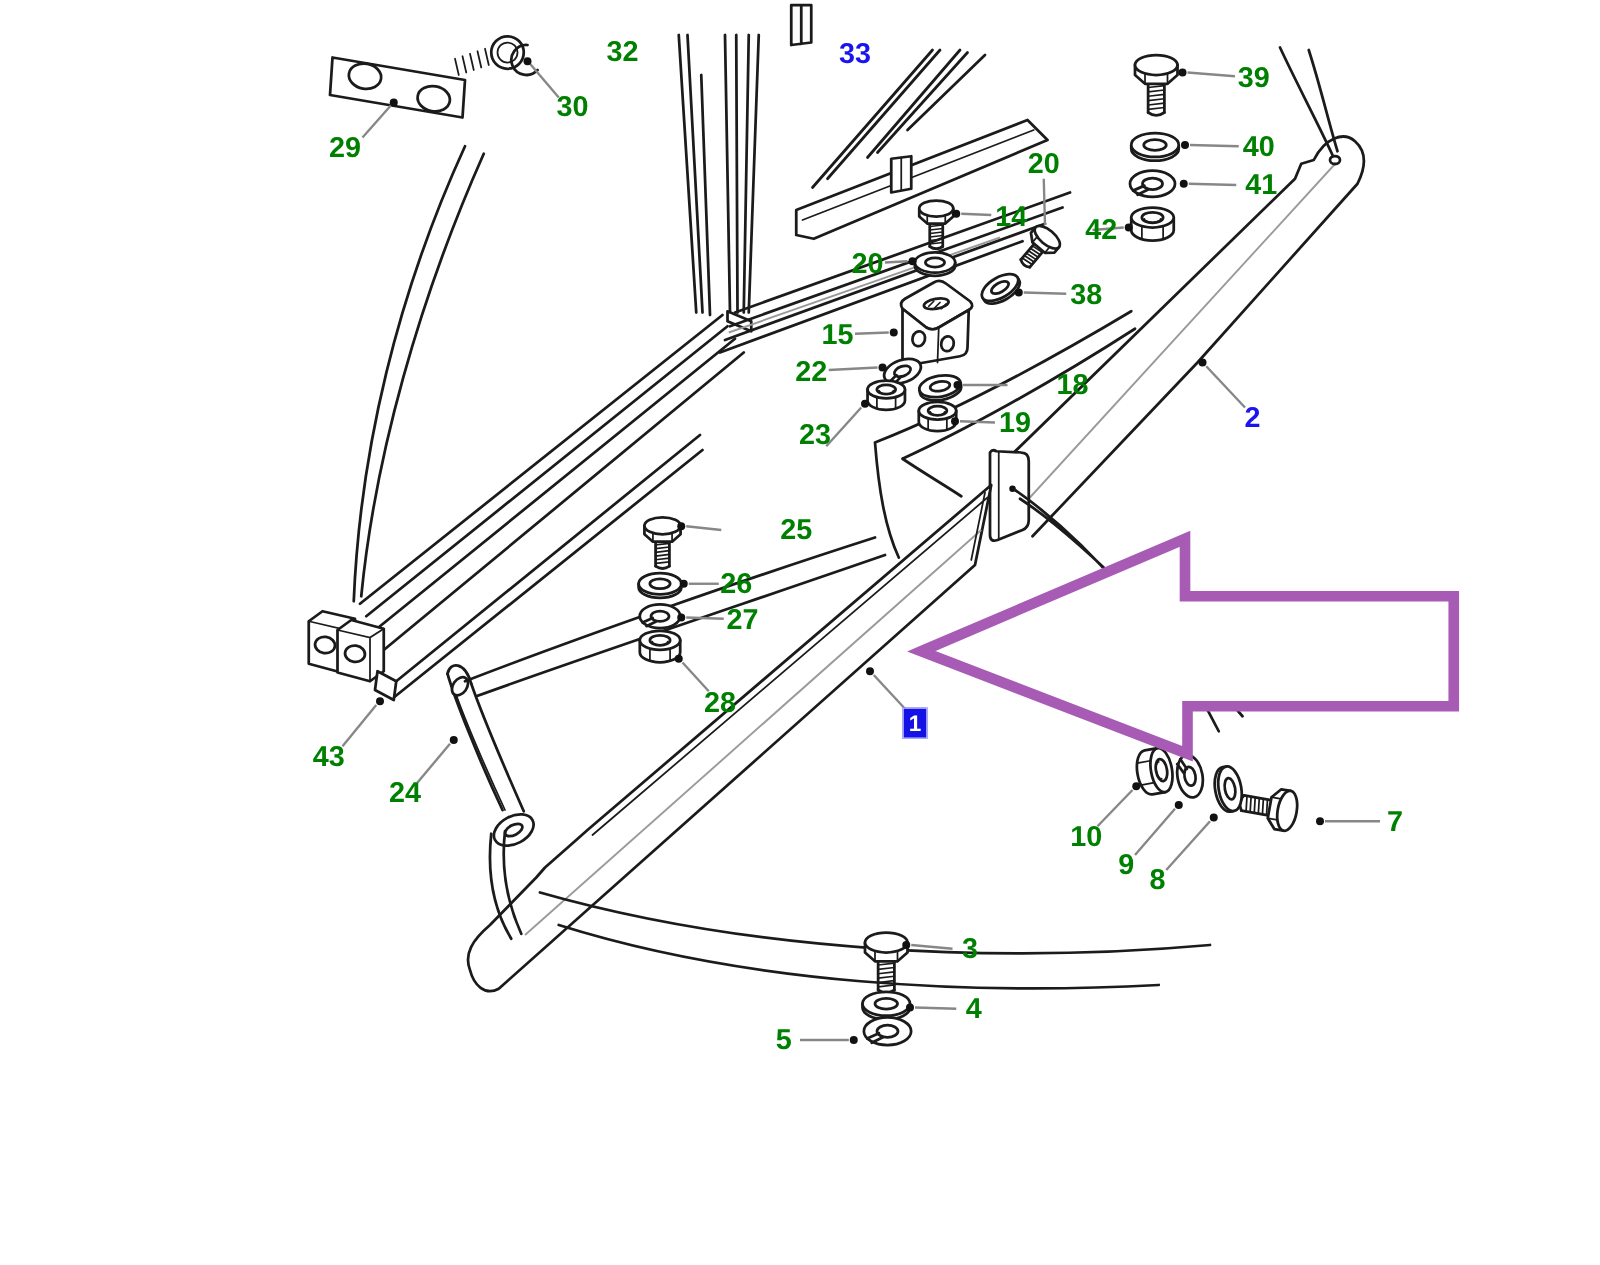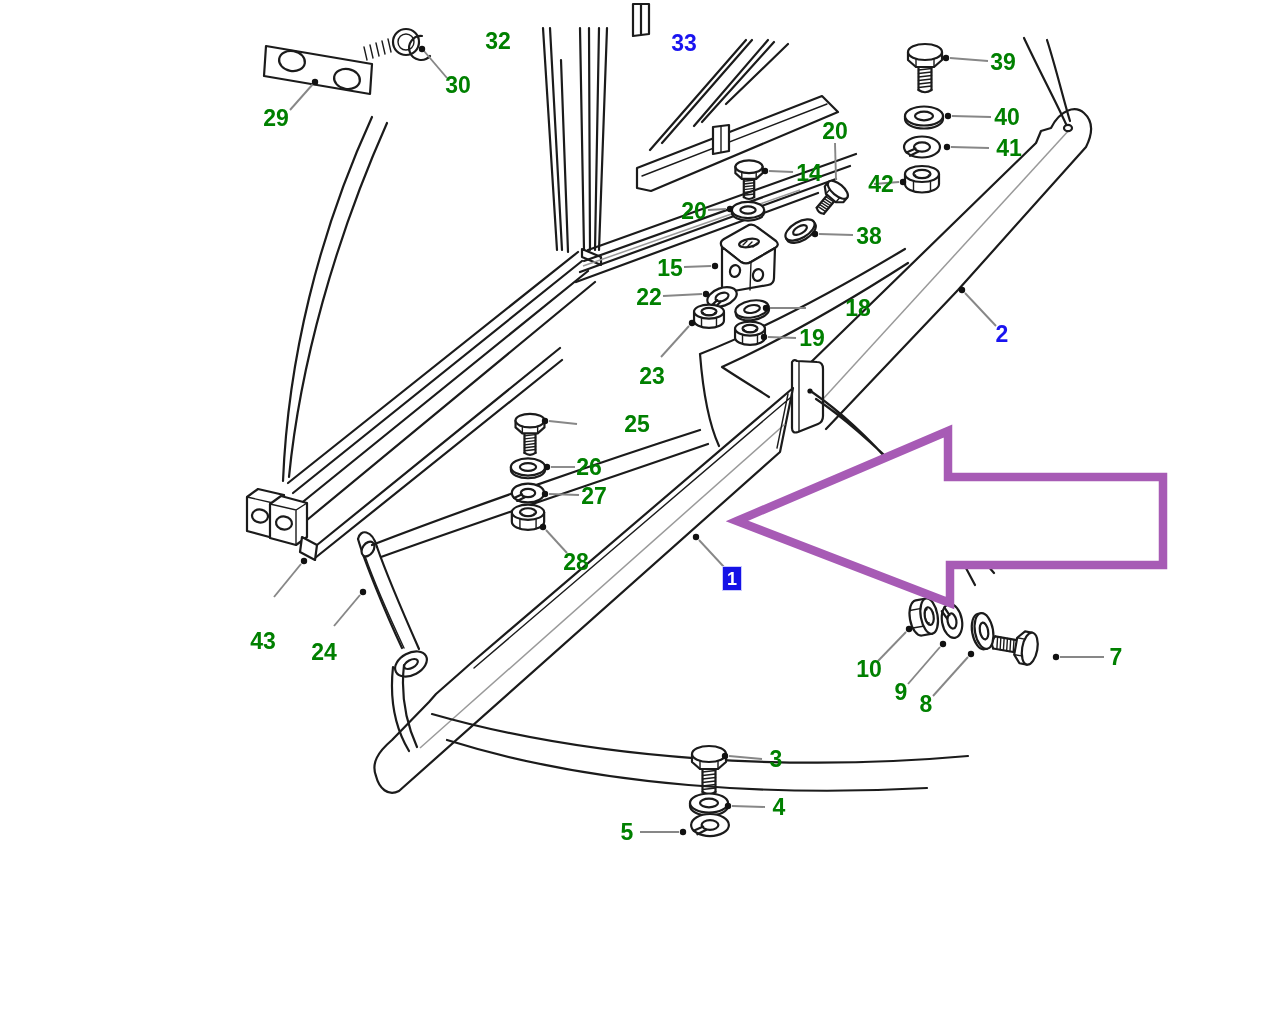--- a/index.html
+++ b/index.html
@@ -358,30 +358,30 @@
       <div class="label green" style="left: 1003px; top: 62px;">39</div>
       <div class="label green" style="left: 1007px; top: 117px;">40</div>
       <div class="label green" style="left: 1009px; top: 148px;">41</div>
       <div class="label green" style="left: 881px; top: 184px;">42</div>
       <div class="label green" style="left: 835px; top: 131px;">20</div>
       <div class="label green" style="left: 809px; top: 173px;">14</div>
       <div class="label green" style="left: 694px; top: 211px;">20</div>
       <div class="label green" style="left: 869px; top: 236px;">38</div>
       <div class="label green" style="left: 670px; top: 268px;">15</div>
       <div class="label green" style="left: 649px; top: 297px; text-align: center;">22</div>
-      <div class="label green" style="left: 652px; top: 376px;">23</div>
+      <div class="label green" style="left: 652px; top: 348px;">23</div>
       <div class="label green" style="left: 822px; top: 308px; margin-left: 36px;">18</div>
       <div class="label green" style="left: 812px; top: 338px;">19</div>
       <div class="label blue" style="left: 1002px; top: 334px;">2</div>
       <div class="label green" style="left: 591px; top: 424px; margin-left: 46px;">25</div>
       <div class="label green" style="left: 589px; top: 467px;">26</div>
       <div class="label green" style="left: 594px; top: 496px;">27</div>
       <div class="label green" style="left: 576px; top: 562px;">28</div>
-      <div class="label green" style="left: 263px; top: 605px; margin-top: 36px;">43</div>
-      <div class="label green" style="left: 324px; top: 634px; margin-top: 18px;">24</div>
+      <div class="label green" style="left: 263px; top: 605px;">43</div>
+      <div class="label green" style="left: 324px; top: 634px;">24</div>
       <div class="label blue hl" style="left: 722px; top: 566px;">1</div>
       <div class="label green" style="left: 1116px; top: 657px;">7</div>
       <div class="label green" style="left: 926px; top: 704px;">8</div>
       <div class="label green" style="left: 901px; top: 692px;">9</div>
       <div class="label green" style="left: 869px; top: 669px;">10</div>
       <div class="label green" style="left: 776px; top: 759px;">3</div>
       <div class="label green" style="left: 779px; top: 807px;">4</div>
       <div class="label green" style="left: 627px; top: 832px;">5</div>
     </div>
 </div>

